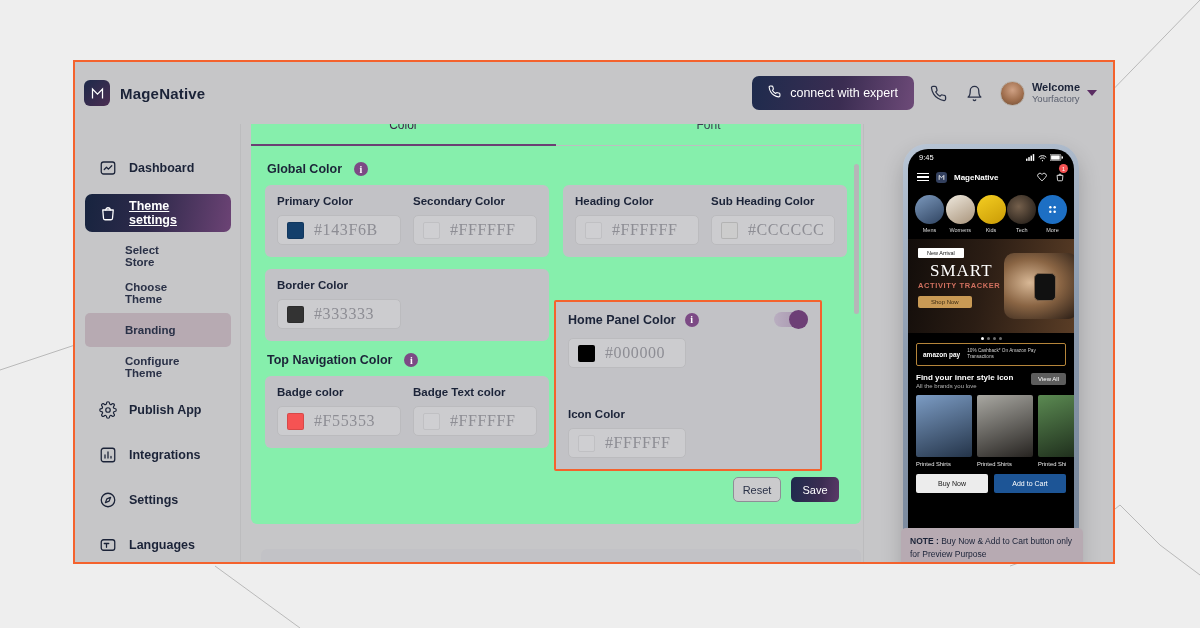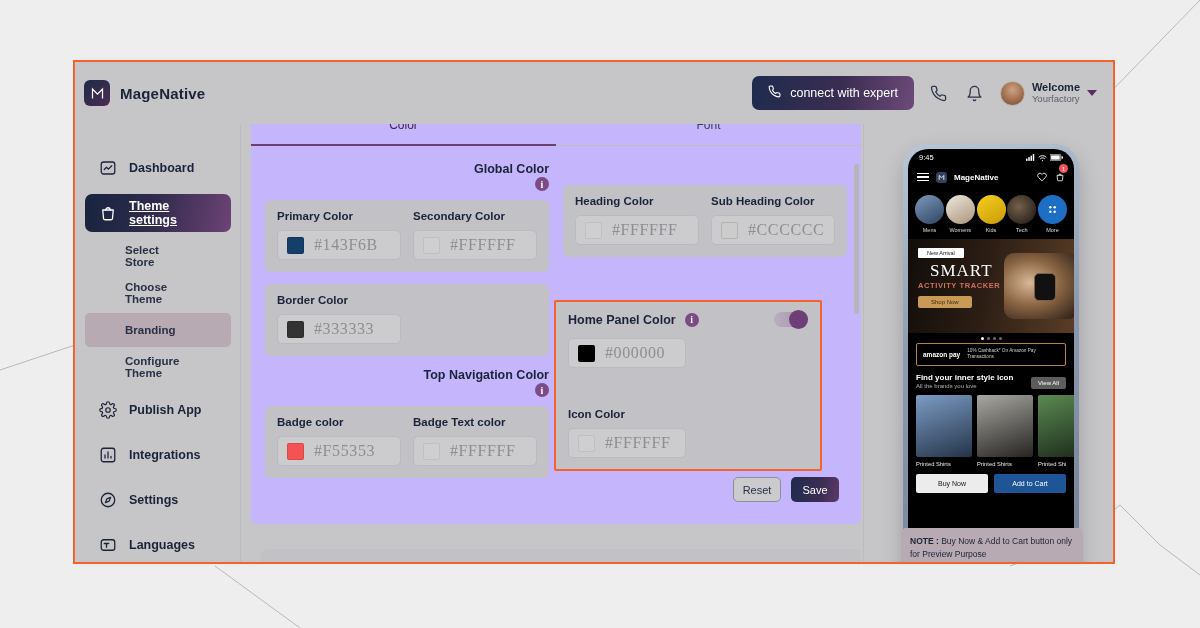--- a/index.html
+++ b/index.html
@@ -83,39 +83,39 @@
   .sb-sub.selected { background: #b7aab2; }
   .sb-ico { width: 19px; height: 19px; flex: 0 0 19px; display:flex; align-items:center; justify-content:center; }
   .sidebar-divider { position:absolute; right:0; top:0; bottom:0; width:1px; background:#bcbcbe; }
 
   
   .content { flex: 1; position: relative; overflow: hidden; }
   .content-scroll-thumb { position:absolute; right:4px; top:40px; width:5px; height:150px; background:#b6b6b8; border-radius:3px; }
 
   .card {
     position: absolute; left: 10px; top: -8px; width: 610px; height: 408px;
-    background: #c4b5fd; border-radius: 6px;
+    background: #86efac; border-radius: 6px;
   }
 
   .tabs { display:flex; height: 30px; border-bottom: 1px solid #bdbdc0; }
   .tab {
     flex:1; text-align:center; font-size: 12px; color:#3b3f52; cursor:pointer;
     padding-top: 2px; position: relative;
   }
   .tab.active { color:#40254a; }
   .tab.active::after {
     content:''; position:absolute; left:0; right:0; bottom:-1px; height:2px; background:#6b3f74;
   }
 
   .cols { display:flex; gap: 14px; padding: 12px 14px 0 14px; }
   .col { flex:1; min-width:0; }
 
   .sec-title {
-    display:flex; align-items:flex-end; gap:1px;
-    font-size: 12.5px; font-weight:700; color:#1b2338; margin: 4px 0 9px 2px; flex-direction: column;
+    display:flex; align-items:center; gap:12px;
+    font-size: 12.5px; font-weight:700; color:#1b2338; margin: 4px 0 9px 2px;
   }
   .info-dot {
     width:14px; height:14px; border-radius:50%;
     background:#7c4a85; color:#fff; font-size:10px; font-weight:700;
     display:flex; align-items:center; justify-content:center;
     font-family:"Liberation Serif", serif; cursor:pointer;
   }
 
   .group { background:#c2c2c6; border-radius:6px; padding: 10px 12px 12px; margin-bottom: 12px; }
   .field-row { display:flex; gap:12px; }
@@ -235,21 +235,21 @@
   .dots i { width:3px; height:3px; border-radius:50%; background:#6d6d6d; display:block; }
   .dots i.on { background:#fff; }
 
   .amazon {
     margin: 0 8px; border:1px solid #b5853a; border-radius:2px;
     display:flex; align-items:center; gap:7px; padding: 4px 6px;
   }
   .amazon-logo { font-size:6.5px; font-weight:700; color:#fff; white-space:nowrap; }
   .amazon-txt { font-size:4.7px; color:#cfcfcf; line-height:1.35; }
 
-  .sect-head { display:flex; align-items:flex-end; padding: 7px 8px 0; }
+  .sect-head { display:flex; align-items:flex-start; padding: 7px 8px 0; }
   .sect-t { font-size:8px; font-weight:700; }
   .sect-s { font-size:6px; color:#b5b5b5; margin-top:1px; }
   .view-all {
     margin-left:auto; font-size:6px; background:#5d5d5d; color:#fff;
     padding:3px 7px; border-radius:2px; cursor:pointer;
   }
   .prods { display:flex; gap:5px; padding: 6px 8px 0; }
   .prod { width:56px; flex:0 0 56px; }
   .prod-img { width:56px; height:62px; border-radius:2px; }
   .prod-t { font-size:5.8px; margin-top:4px; color:#e8e8e8; }

